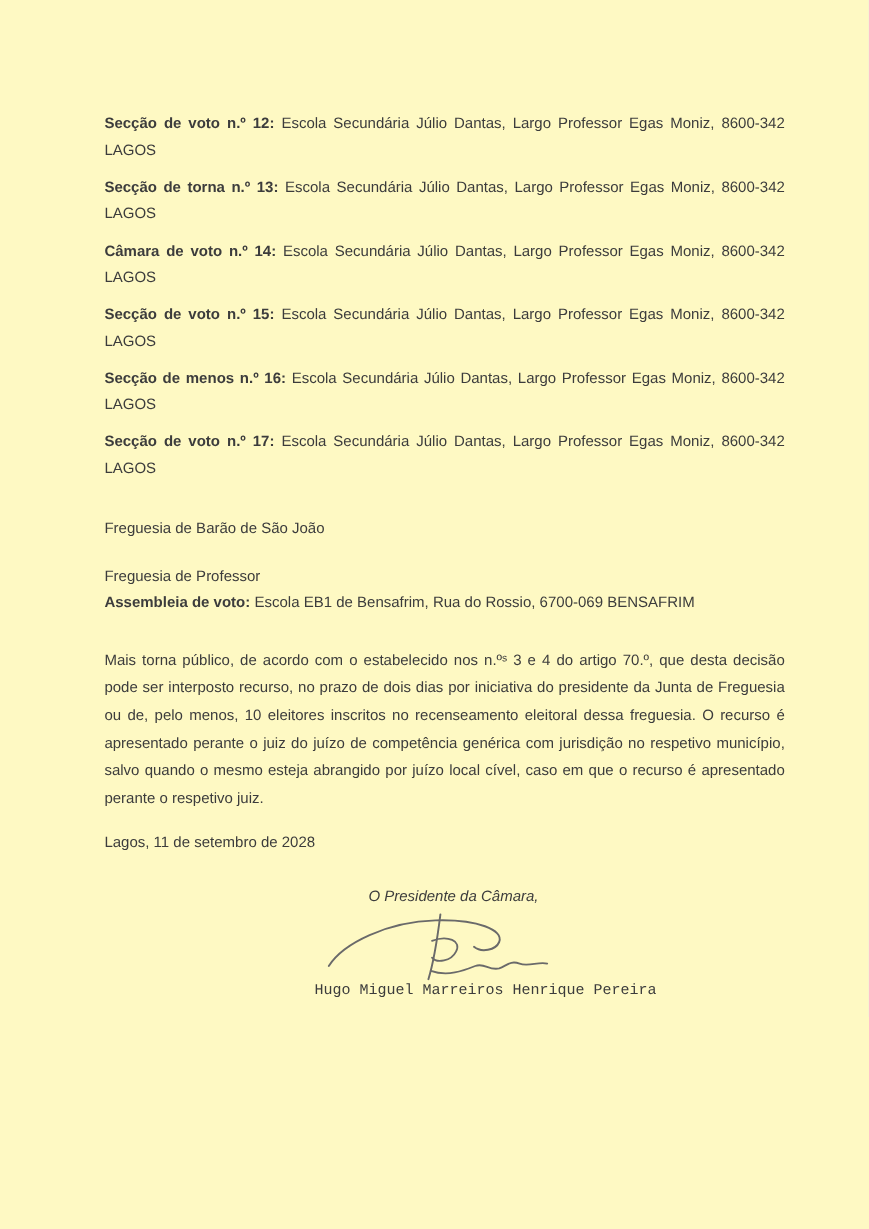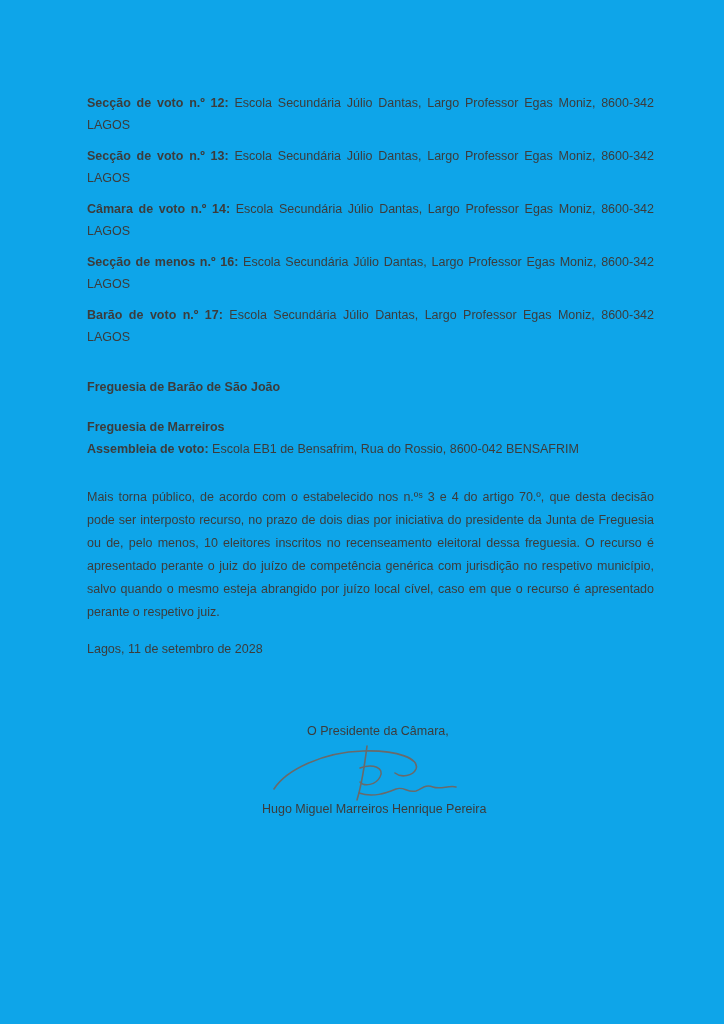--- a/index.html
+++ b/index.html
@@ -1,93 +1,96 @@
 <!DOCTYPE html>
 <html><head>
 <meta charset="utf-8">
 <style>
   html, body { margin: 0; padding: 0; background: #e9e9e9; }
   .page {
     position: relative;
     width: 724px;
     height: 1024px;
     margin: 0 auto;
-    background: #0ea5e9;
+    background: #fef9c3;
     overflow: hidden;
     font-family: "Liberation Sans", "DejaVu Sans", sans-serif;
     font-size: 12.5px;
     line-height: 22px;
     color: #3c3c3c;
   }
   .content {
     position: absolute;
     left: 87px;
     top: 92px;
     width: 567px;
   }
   .entry {
     text-align: justify;
     margin: 0 0 9px 0;
   }
   .entry b, .assembly b { font-weight: bold; }
   .freguesia-title {
-    font-weight: bold;
+    font-weight: normal;
     margin: 0;
   }
   .freguesia-block-1 { margin-top: 28px; }
   .freguesia-block-2 { margin-top: 18px; }
   .assembly {
     text-align: justify;
     margin: 0;
   }
   .appeal {
     margin: 26px 0 0 0;
     text-align: justify;
     line-height: 23px;
   }
   .dateline {
     margin: 14px 0 0 0;
   }
   .signer-role {
-    margin: 60px 0 0 220px;
+    margin: 23px 0 0 220px;
+    font-style: italic;
   }
   .signature-svg {
     display: block;
     margin: 0 0 -6px 181px;
     width: 195px;
     height: 62px;
   }
   .signer-name {
     margin: 0 0 0 175px;
+    font-family: Liberation Mono, monospace;
   }
 </style>
 </head>
 <body>
 
 <div class="page">
   <div class="content">
 
     <p class="entry"><b>Secção de voto n.º 12:</b> <span>Escola Secundária Júlio Dantas, Largo Professor Egas Moniz, 8600-342 LAGOS</span></p>
 
-    <p class="entry"><b>Secção de voto n.º 13:</b> <span>Escola Secundária Júlio Dantas, Largo Professor Egas Moniz, 8600-342 LAGOS</span></p>
+    <p class="entry"><b>Secção de torna n.º 13:</b> <span>Escola Secundária Júlio Dantas, Largo Professor Egas Moniz, 8600-342 LAGOS</span></p>
 
     <p class="entry"><b>Câmara de voto n.º 14:</b> <span>Escola Secundária Júlio Dantas, Largo Professor Egas Moniz, 8600-342 LAGOS</span></p>
 
+    <p class="entry"><b>Secção de voto n.º 15:</b> <span>Escola Secundária Júlio Dantas, Largo Professor Egas Moniz, 8600-342 LAGOS</span></p>
 
     <p class="entry"><b>Secção de menos n.º 16:</b> <span>Escola Secundária Júlio Dantas, Largo Professor Egas Moniz, 8600-342 LAGOS</span></p>
 
-    <p class="entry"><b>Barão de voto n.º 17:</b> <span>Escola Secundária Júlio Dantas, Largo Professor Egas Moniz, 8600-342 LAGOS</span></p>
+    <p class="entry"><b>Secção de voto n.º 17:</b> <span>Escola Secundária Júlio Dantas, Largo Professor Egas Moniz, 8600-342 LAGOS</span></p>
 
     <div class="freguesia-block-1">
       <p class="freguesia-title">Freguesia de Barão de São João</p>
     </div>
 
     <div class="freguesia-block-2">
-      <p class="freguesia-title">Freguesia de Marreiros</p>
-      <p class="assembly"><b>Assembleia de voto:</b> <span>Escola EB1 de Bensafrim, Rua do Rossio, 8600-042 BENSAFRIM</span></p>
+      <p class="freguesia-title">Freguesia de Professor</p>
+      <p class="assembly"><b>Assembleia de voto:</b> <span>Escola EB1 de Bensafrim, Rua do Rossio, 6700-069 BENSAFRIM</span></p>
     </div>
 
     <p class="appeal">Mais torna público, de acordo com o estabelecido nos n.ºˢ 3 e 4 do artigo 70.º, que desta decisão pode ser interposto recurso, no prazo de dois dias por iniciativa do presidente da Junta de Freguesia ou de, pelo menos, 10 eleitores inscritos no recenseamento eleitoral dessa freguesia. O recurso é apresentado perante o juiz do juízo de competência genérica com jurisdição no respetivo município, salvo quando o mesmo esteja abrangido por juízo local cível, caso em que o recurso é apresentado perante o respetivo juiz.</p>
 
     <p class="dateline">Lagos, 11 de setembro de 2028</p>
 
     <p class="signer-role">O Presidente da Câmara,</p>
 
     <svg class="signature-svg" viewBox="0 0 195 62" fill="none" xmlns="http://www.w3.org/2000/svg">
       <path d="M 6,47 C 18,28 55,10 95,9 C 130,8 152,17 148,27 C 145,34 133,36 127,31" stroke="#6a6a6a" stroke-width="1.6" stroke-linecap="round" fill="none"></path>

